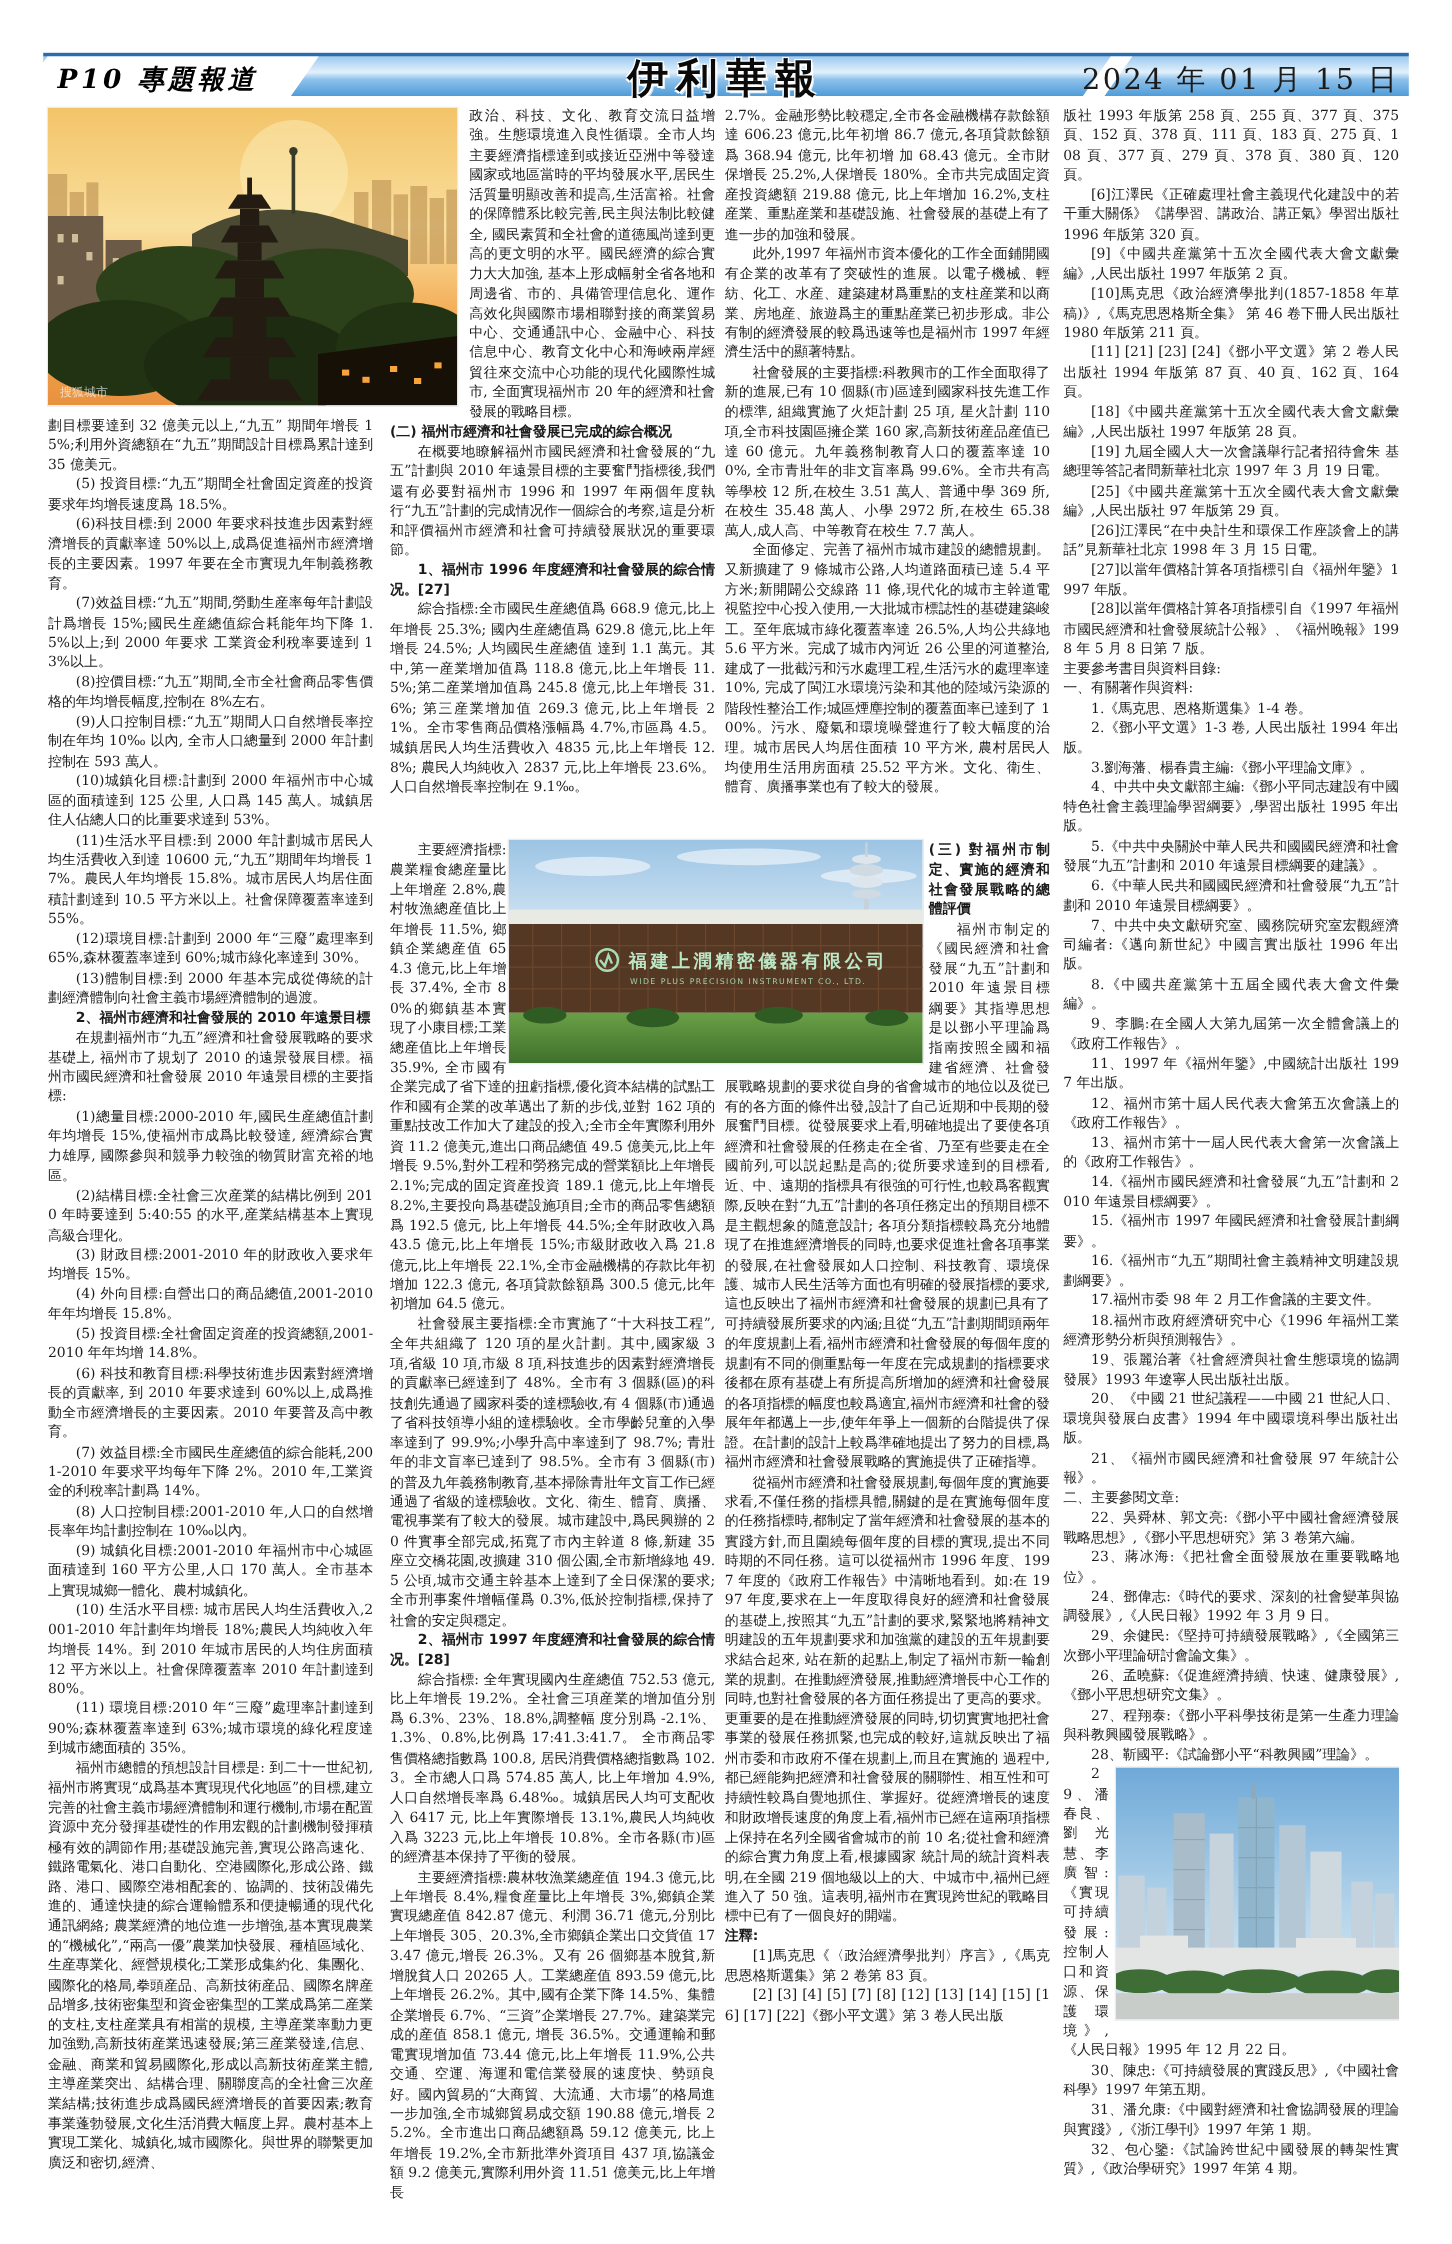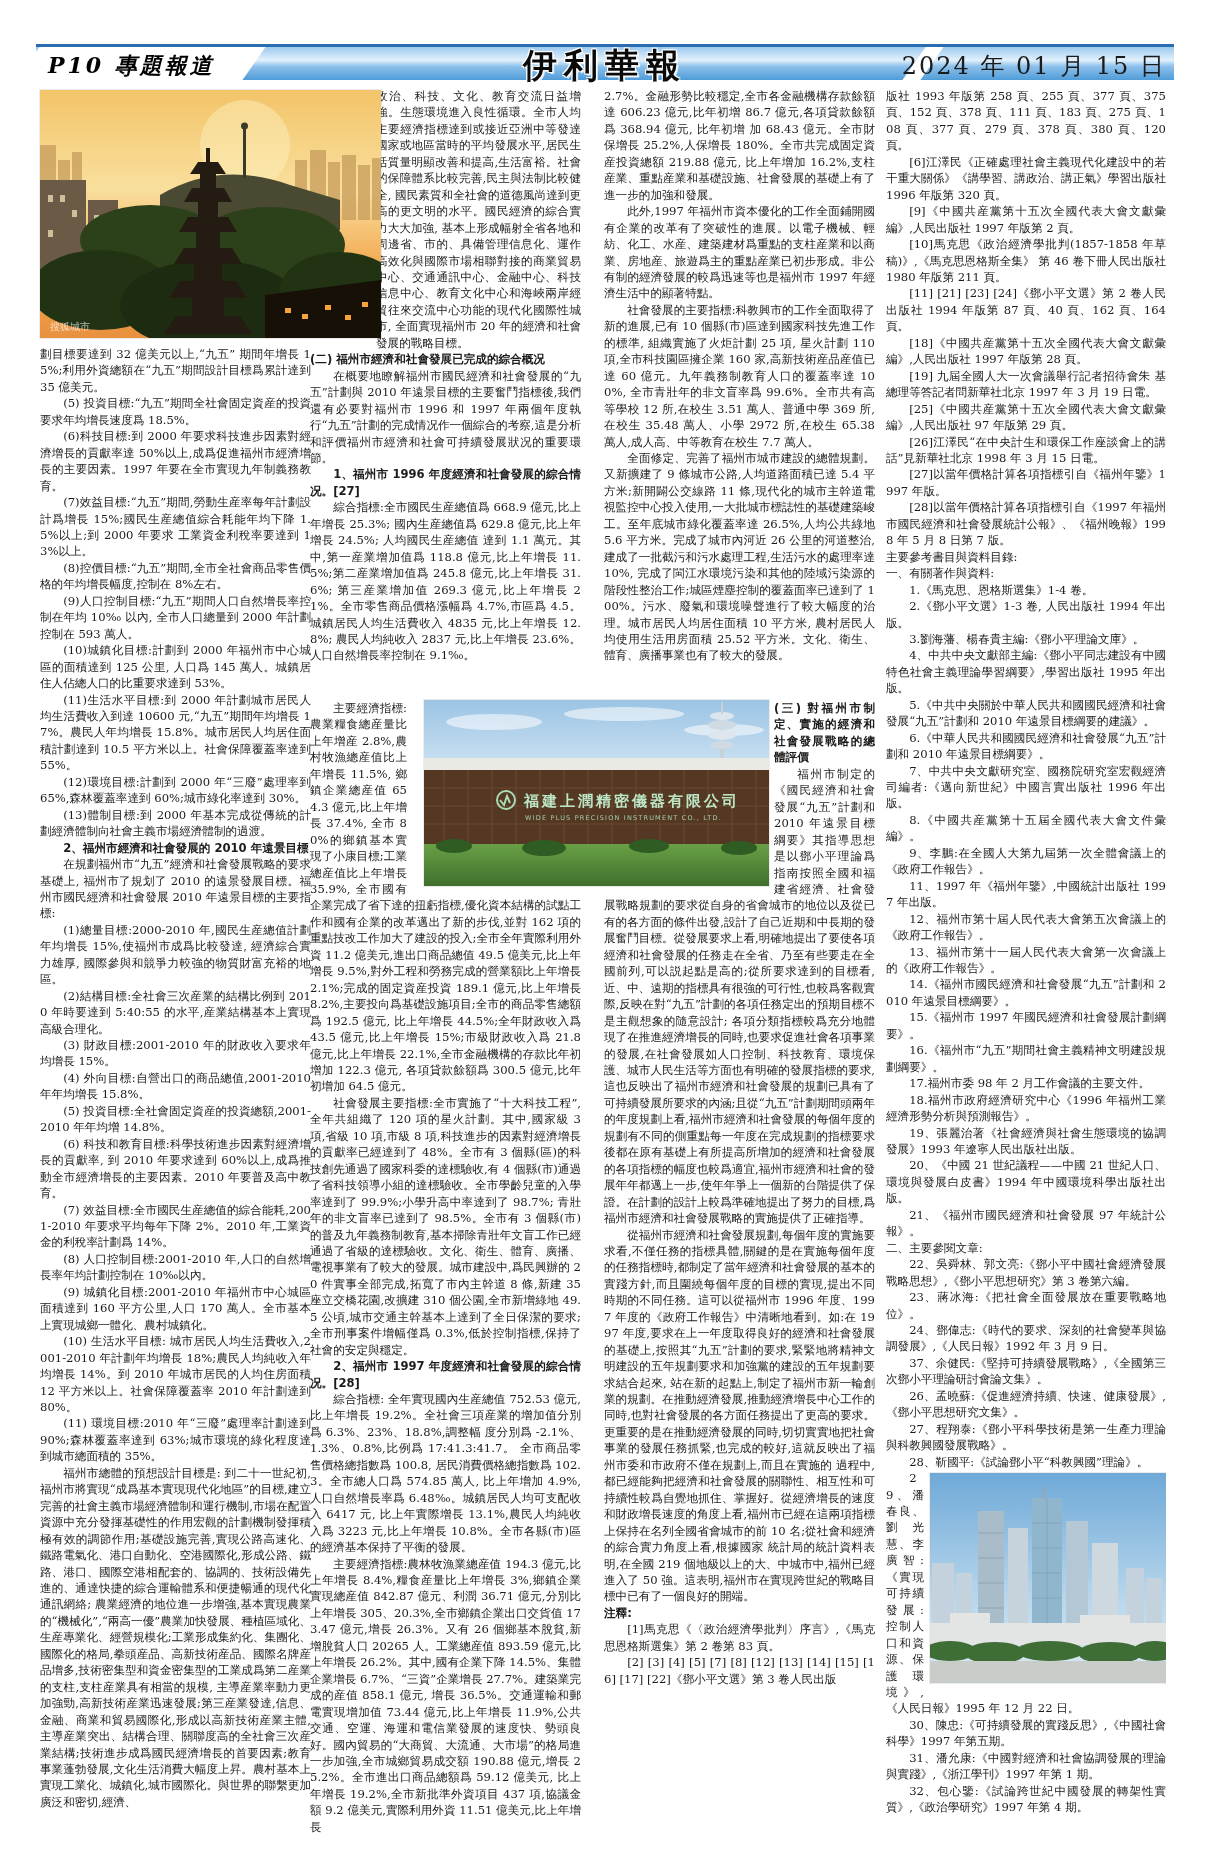--- a/index.html
+++ b/index.html
@@ -17,21 +17,21 @@
              letter-spacing:3px;color:#000;white-space:nowrap}
   .masthead{position:absolute;left:50%;transform:translateX(-50%);top:-4px;
             font-family:"DejaVu Sans","Liberation Sans",sans-serif;font-size:34px;font-weight:900;
             letter-spacing:7px;color:#0a0a0a;white-space:nowrap;
             text-shadow:-1px -1px 0 #fff,1px -1px 0 #fff,-1px 1px 0 #fff,1px 1px 0 #fff,2px 2px 0 rgba(255,255,255,.7)}
   .issueDate{position:absolute;right:8px;top:3px;font-size:24px;font-weight:normal;letter-spacing:2px;white-space:nowrap}
   
   .col{position:absolute;top:88px;height:1760px;overflow:hidden;font-size:11.6px;line-height:16.45px;
        text-align:justify;word-break:break-all}
   #c1{left:40px;width:271px}
-  #c2{left:310px;width:271px}
+  #c2{left:325px;width:271px}
   #c3{left:604px;width:271px}
   #c4{left:886px;width:280px}
   .para{text-indent:2em}
   .para.ni{text-indent:0}
   .para.hd{font-family:"DejaVu Sans","Liberation Sans",sans-serif;font-weight:bold}
   .fl{float:left}.fr{float:right}
   .sp{background:transparent}
   .minh612{min-height:612px}
   
   .photo{position:absolute;overflow:hidden;z-index:3;box-shadow:0 0 0 1px rgba(0,0,0,.08)}
@@ -152,21 +152,21 @@
         <p class="para">16.《福州市“九五”期間社會主義精神文明建設規劃綱要》。</p>
         <p class="para">17.福州市委 98 年 2 月工作會議的主要文件。</p>
         <p class="para">18.福州市政府經濟研究中心《1996 年福州工業經濟形勢分析與預測報告》。</p>
         <p class="para">19、張麗治著《社會經濟與社會生態環境的協調發展》1993 年遼寧人民出版社出版。</p>
         <p class="para">20、《中國 21 世紀議程——中國 21 世紀人口、環境與發展白皮書》1994 年中國環境科學出版社出版。</p>
         <p class="para">21、《福州市國民經濟和社會發展 97 年統計公報》。</p>
         <p class="para ni">二、主要參閱文章:</p>
         <p class="para">22、吳舜林、郭文亮:《鄧小平中國社會經濟發展戰略思想》,《鄧小平思想研究》第 3 卷第六編。</p>
         <p class="para">23、蔣冰海:《把社會全面發展放在重要戰略地位》。</p>
         <p class="para">24、鄧偉志:《時代的要求、深刻的社會變革與協調發展》,《人民日報》1992 年 3 月 9 日。</p>
-        <p class="para">37、余健民:《堅持可持續發展戰略》,《全國第三次鄧小平理論研討會論文集》。</p>
+        <p class="para">29、余健民:《堅持可持續發展戰略》,《全國第三次鄧小平理論研討會論文集》。</p>
         <p class="para">26、孟曉蘇:《促進經濟持續、快速、健康發展》,《鄧小平思想研究文集》。</p>
         <p class="para">27、程翔泰:《鄧小平科學技術是第一生產力理論與科教興國發展戰略》。</p>
         <p class="para">28、靳國平:《試論鄧小平“科教興國”理論》。</p>
       </div>
     <div class="fr" id="ph-skyline">
       <svg width="236" height="210" viewBox="0 0 236 210">
         <defs>
           <linearGradient id="sky3" x1="0" y1="0" x2="0" y2="1">
             <stop offset="0" stop-color="#6fa9d8"></stop>
               <stop offset=".6" stop-color="#b8d7ec"></stop>

